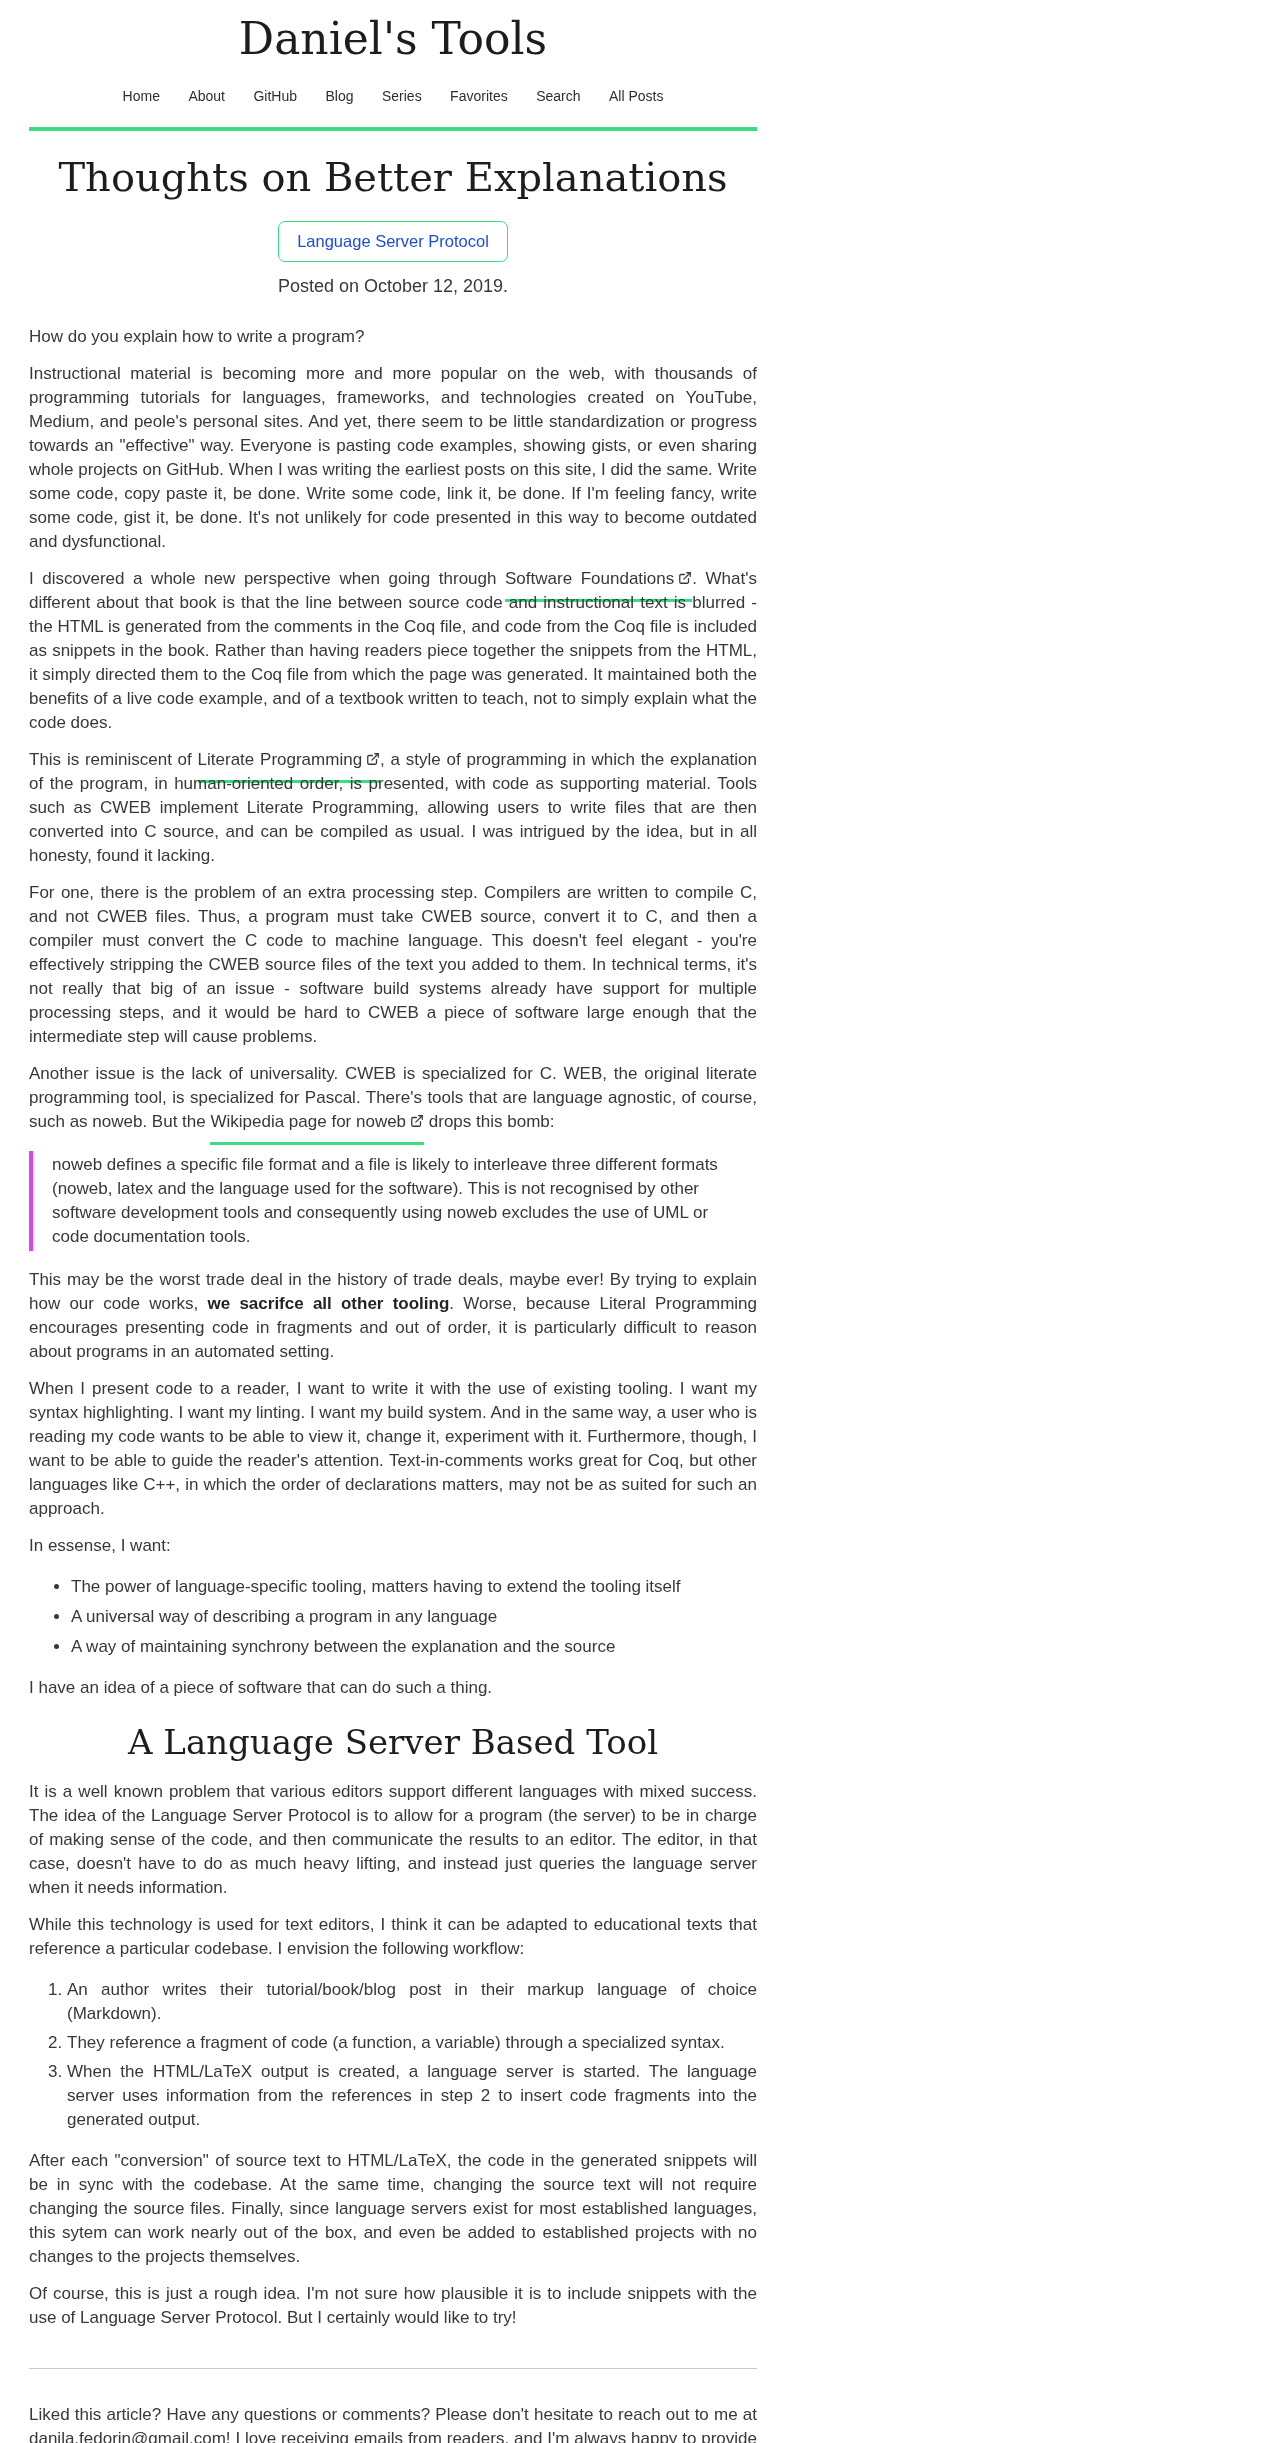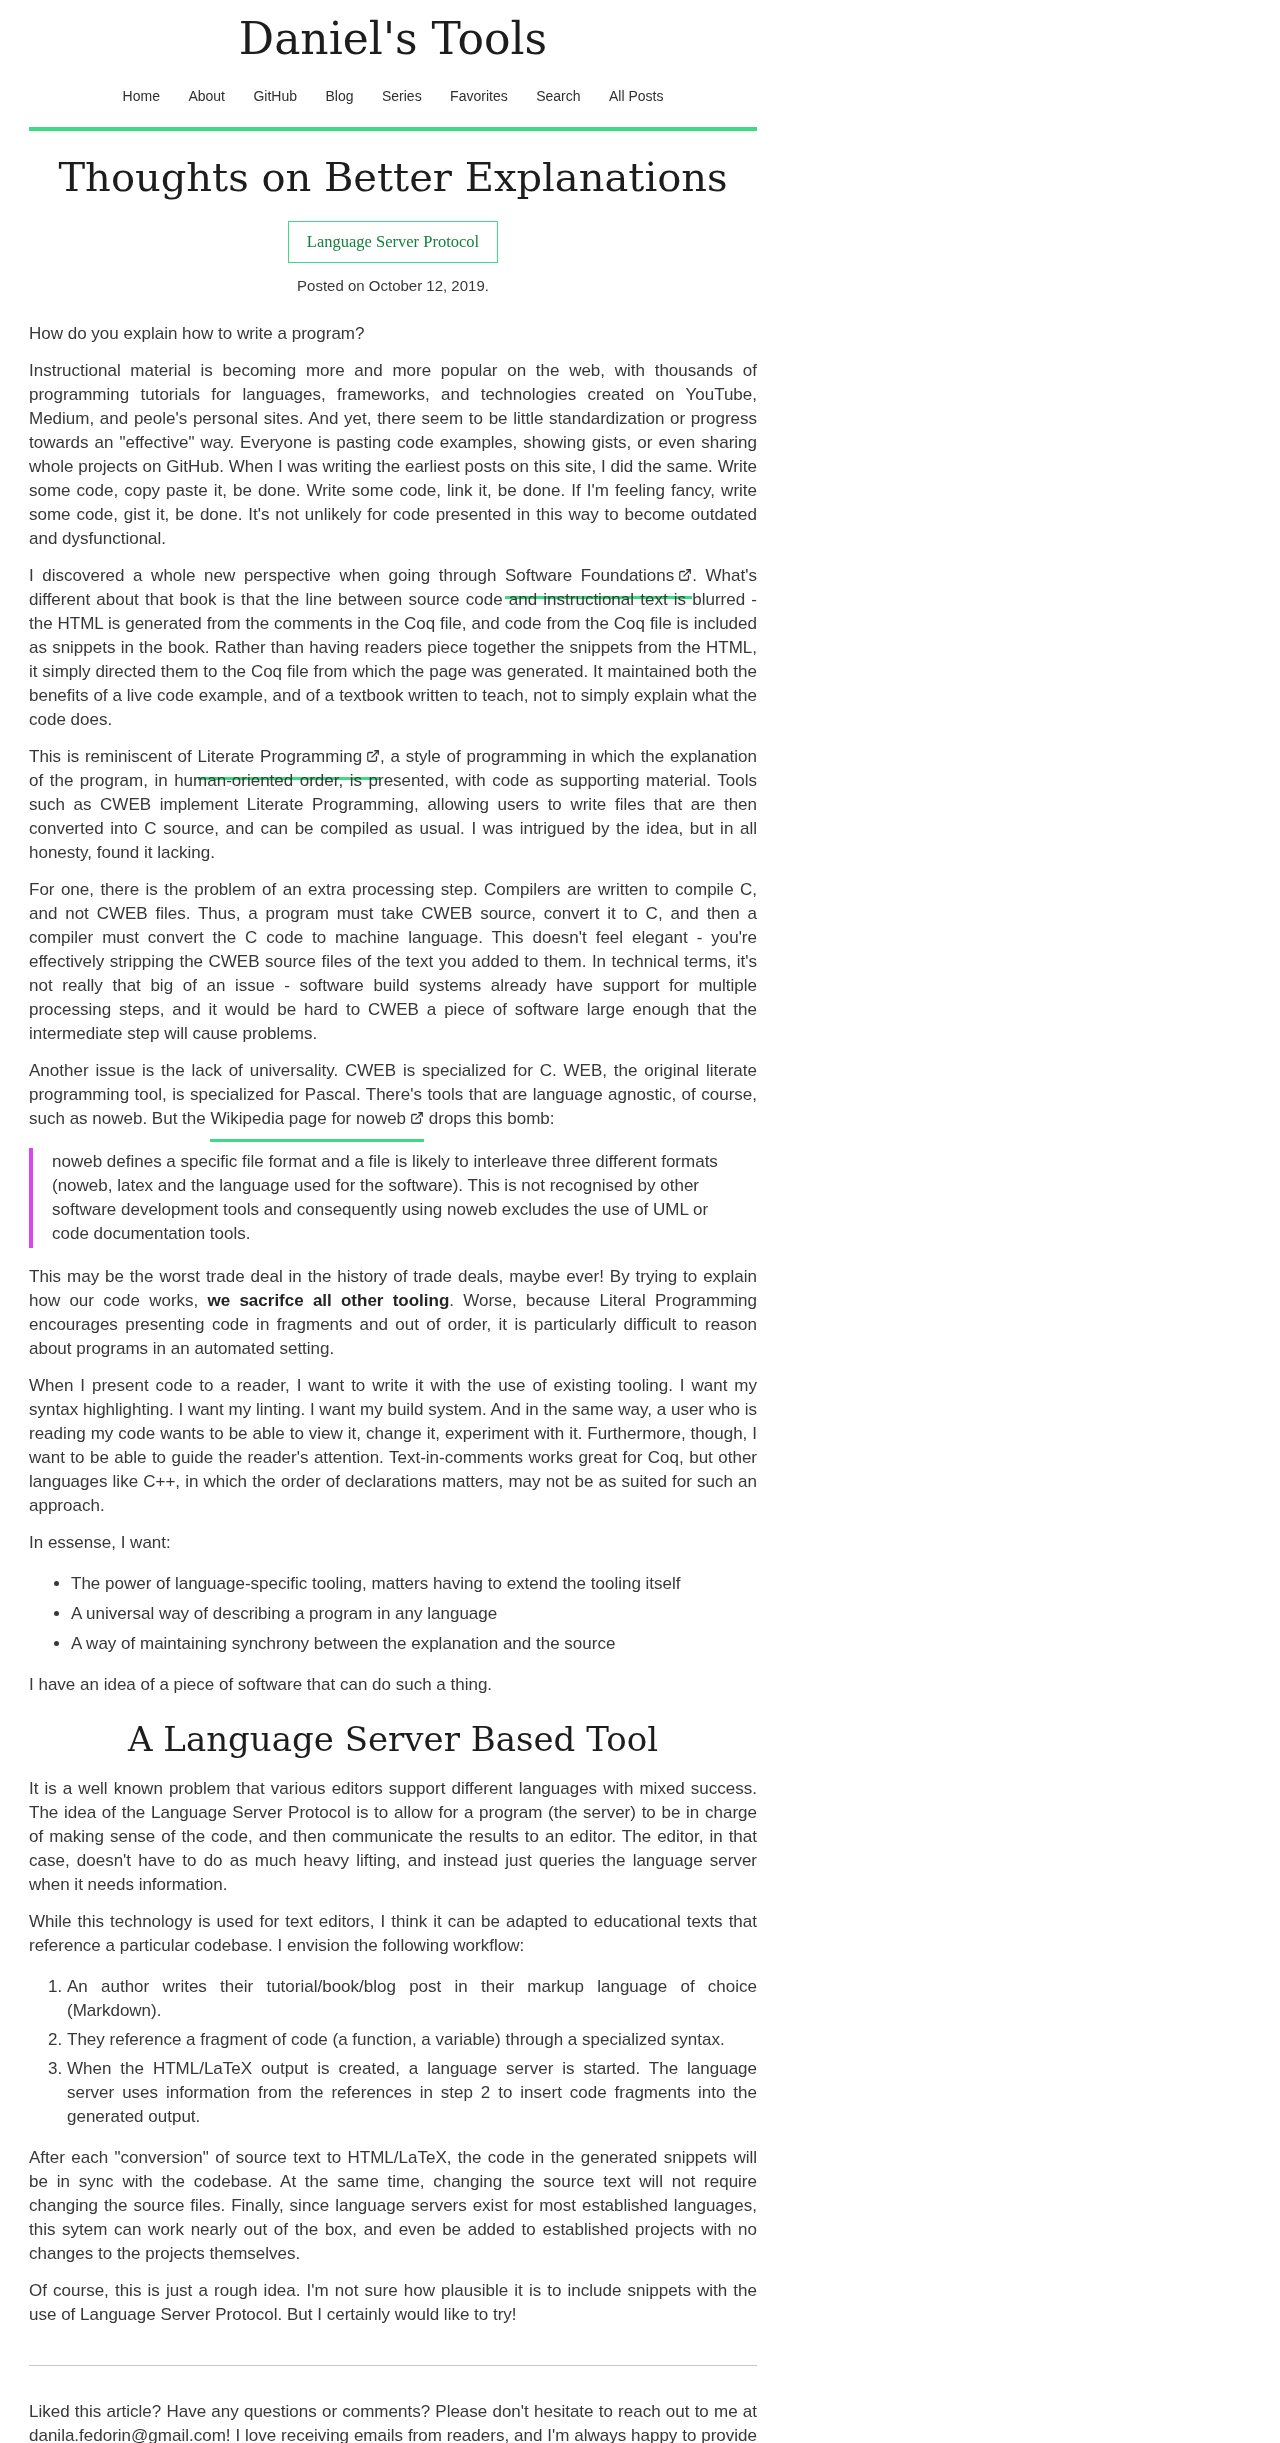--- a/index.html
+++ b/index.html
@@ -57,31 +57,30 @@
     color: #1d1d1d;
     margin: 22px 0 0 0;
   }
   .tag-row {
     text-align: center;
     margin-top: 20px;
   }
   .tag-pill {
     display: inline-block;
     border: 1px solid #3ddc84;
-    border-radius: 0;
+    border-radius: 7px;
     padding: 10px 18px;
     font-size: 16.5px;
-    color: #15803d;
+    color: #1d4ed8;
     text-decoration: none;
     cursor: pointer;
-    font-family: Liberation Serif, serif;
   }
   .post-date {
     text-align: center;
-    font-size: 15px;
+    font-size: 18px;
     margin: 14px 0 0 0;
     color: #383838;
   }
   
   .content {
     margin-top: 28px;
     font-size: 17px;
     line-height: 24px;
     text-align: justify;
   }

